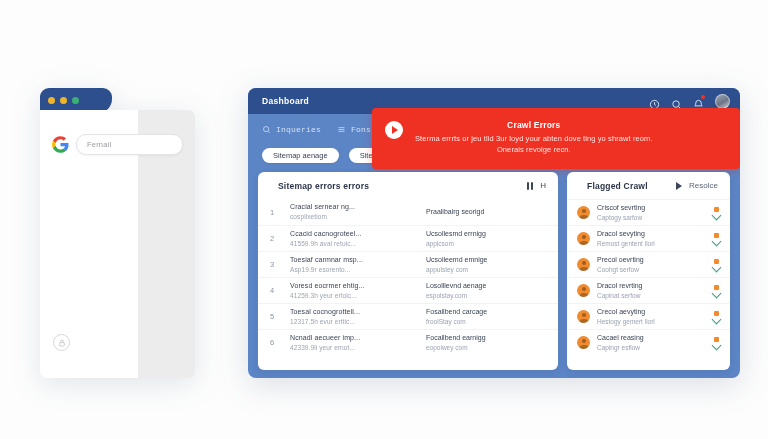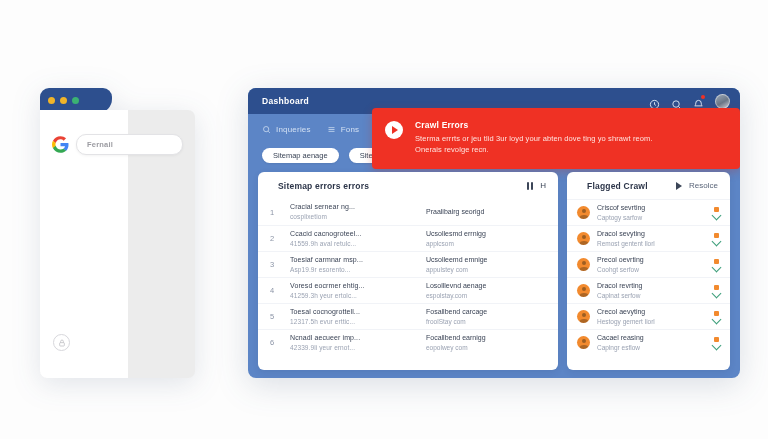--- a/index.html
+++ b/index.html
@@ -24,22 +24,22 @@
   .dots{position:absolute;left:8px;top:9px;display:flex;gap:5px;}
   .dot{width:7px;height:7px;border-radius:50%;}
   .dot.d1{background:#f0b429;}
   .dot.d2{background:#f0b429;}
   .dot.d3{background:#3bb273;}
   .browser-body{
     position:absolute;left:0;top:22px;width:155px;height:268px;
     background:#ececec;border-radius:0 7px 7px 7px;
   }
   .browser-page{
-    position:absolute;left:0;top:0;width:88px;height:268px;
-    background:#ffffff;border-radius:0 0 0 7px;font-weight:bold;
+    position:absolute;left:0;top:0;width:98px;height:268px;
+    background:#ffffff;border-radius:0 0 0 7px;
   }
   .g-logo{
     position:absolute;left:12px;top:26px;width:17px;height:17px;
   }
   .search-box{
     position:absolute;left:36px;top:24px;width:105px;height:19px;
     background:#fff;border:1px solid #e3e3e6;border-radius:10px;
     box-shadow:0 1px 3px rgba(0,0,0,.05);
     display:flex;align-items:center;
   }
@@ -81,41 +81,42 @@
     background:linear-gradient(150deg,#9aa6b5 0%,#6b7787 55%,#cfd6de 100%);
     border:1px solid rgba(255,255,255,.45);
   }
 
   
   .dash-nav{
     position:absolute;left:0;top:26px;width:492px;height:30px;
     display:flex;align-items:center;gap:16px;padding-left:14px;
     box-sizing:border-box;
   }
-  .nav-item{display:flex;align-items:center;gap:5px;}
+  .nav-item{display:flex;align-items:center;gap:5px;font-family:Liberation Mono, monospace;}
   .nav-item span{font-size:8px;color:#d2e0f3;letter-spacing:.2px;}
 
   
   .pill-row{
     position:absolute;left:14px;top:60px;display:flex;gap:10px;
   }
   .pill{
     background:#ffffff;border-radius:10px;height:15px;
     display:flex;align-items:center;padding:0 11px;
     font-size:7.5px;color:#3b4557;white-space:nowrap;
     box-shadow:0 1px 2px rgba(0,0,0,.07);
   }
 
   
   .alert{
     position:absolute;left:124px;top:20px;width:368px;height:61px;
     background:#ef3124;border-radius:4px 4px 4px 4px;
     display:flex;align-items:flex-start;padding:11px 12px 0 13px;
     box-sizing:border-box;gap:12px;
     box-shadow:0 3px 10px rgba(190,40,25,.28);
+    text-align:center;
   }
   .alert-play{
     width:18px;height:18px;border-radius:50%;background:#ffffff;
     display:flex;align-items:center;justify-content:center;flex:0 0 18px;
     margin-top:2px;
   }
   .alert-play i{
     display:block;width:0;height:0;
     border-left:6px solid #ef3124;
     border-top:4px solid transparent;

